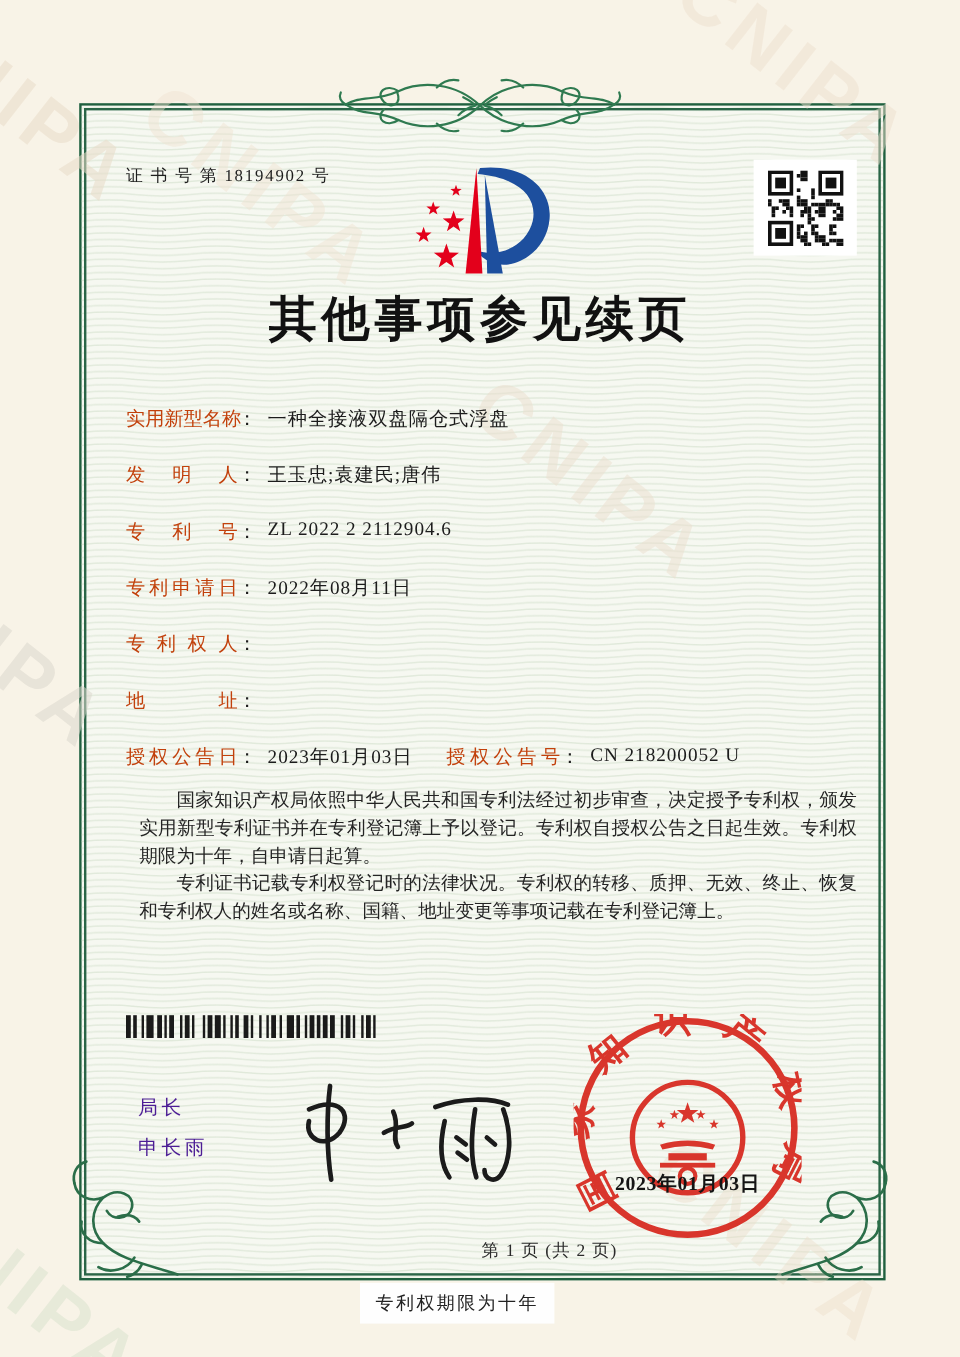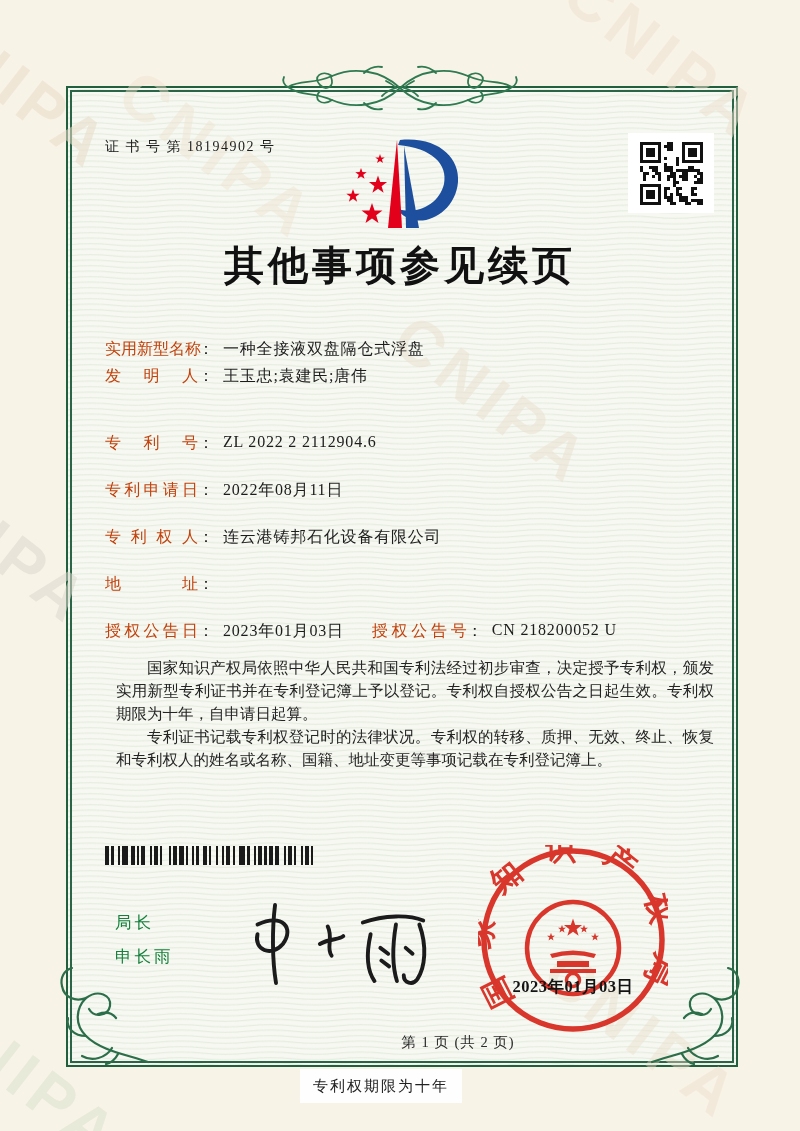--- a/index.html
+++ b/index.html
@@ -56,21 +56,21 @@
     font-size:15.5px;line-height:23px;text-align:justify;color:#242424;
   }
   .paras p{margin:0;text-indent:2em;}
   
   .barcode{
     position:absolute;left:105px;top:846px;width:213px;height:19px;z-index:5;
     display:flex;align-items:stretch;
   }
   .barcode span{display:block;height:100%;}
   
-  .signer{position:absolute;left:115px;z-index:5;font-size:16.5px;letter-spacing:3px;color:#15803d;font-family:Liberation Mono, monospace;}
+  .signer{position:absolute;left:115px;z-index:5;font-size:16.5px;letter-spacing:3px;color:#4c1d95;font-family:Liberation Mono, monospace;}
   .sig-svg{position:absolute;left:238px;top:899px;z-index:5;}
   
   .seal{position:absolute;left:478px;top:845px;z-index:6;opacity:.93;}
   .seal-date{
     position:absolute;left:498px;top:976px;width:150px;z-index:7;
     text-align:center;font-size:16.5px;font-weight:600;letter-spacing:.5px;color:#141414;
   }
   
   .page-num{
     position:absolute;left:66px;width:784px;top:1033px;z-index:5;
@@ -270,39 +270,38 @@
     </svg>
 </div>
 
 <div class="title">其他事项参见续页</div>
 
 <div class="frow" style="top:339px;">
   <span class="flabel">实用新型名称</span>
     <span class="fcolon">：</span>
     <span class="fval">一种全接液双盘隔仓式浮盘</span>
 </div>
-<div class="frow" style="top:366px;">
+<div class="frow" style="top:386px;">
   <span class="flabel">发明人</span>
     <span class="fcolon">：</span>
     <span class="fval">王玉忠;袁建民;唐伟</span>
 </div>
 <div class="frow" style="top:433px;">
   <span class="flabel">专利号</span>
     <span class="fcolon">：</span>
     <span class="fval">ZL 2022 2 2112904.6</span>
 </div>
 <div class="frow" style="top:480px;">
   <span class="flabel">专利申请日</span>
     <span class="fcolon">：</span>
     <span class="fval">2022年08月11日</span>
 </div>
 <div class="frow" style="top:527px;">
   <span class="flabel">专利权人</span>
     <span class="fcolon">：</span>
-    <span class="fval">连云港铸邦石化设备有限公司</span>
 </div>
 <div class="frow" style="top:574px;">
   <span class="flabel">地址</span>
     <span class="fcolon">：</span>
 </div>
 <div class="frow" style="top:621px;">
   <span class="flabel">授权公告日</span>
     <span class="fcolon">：</span>
     <span class="fval">2023年01月03日</span>
   <span class="fgroup2">

